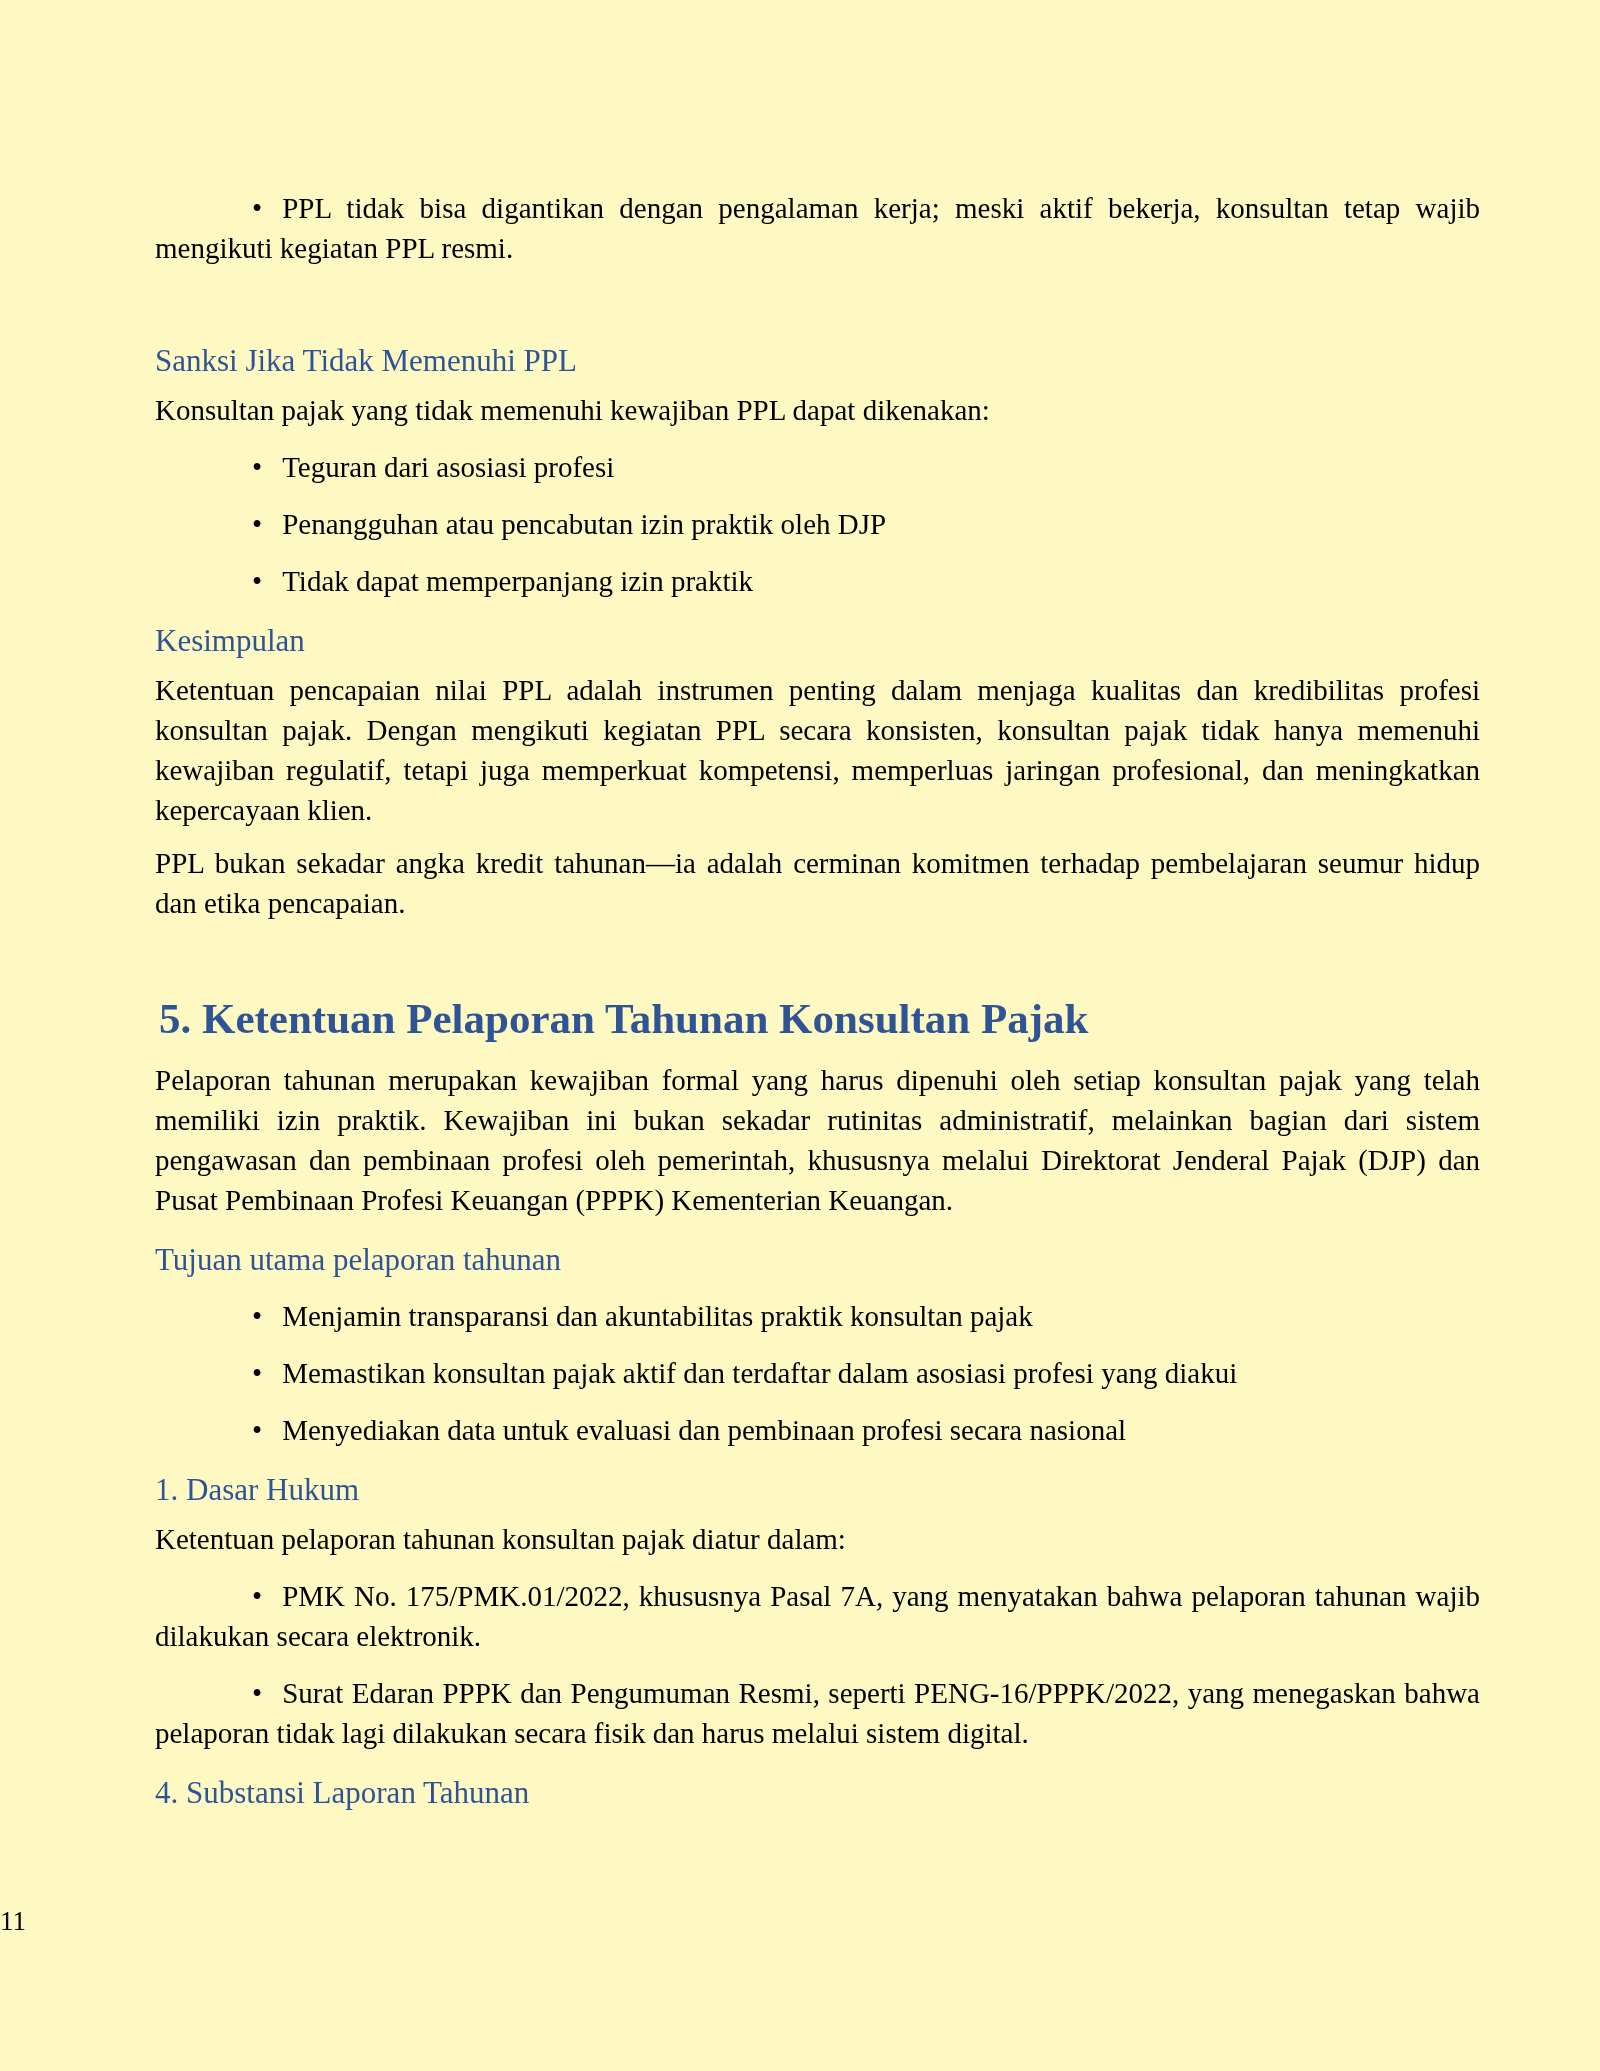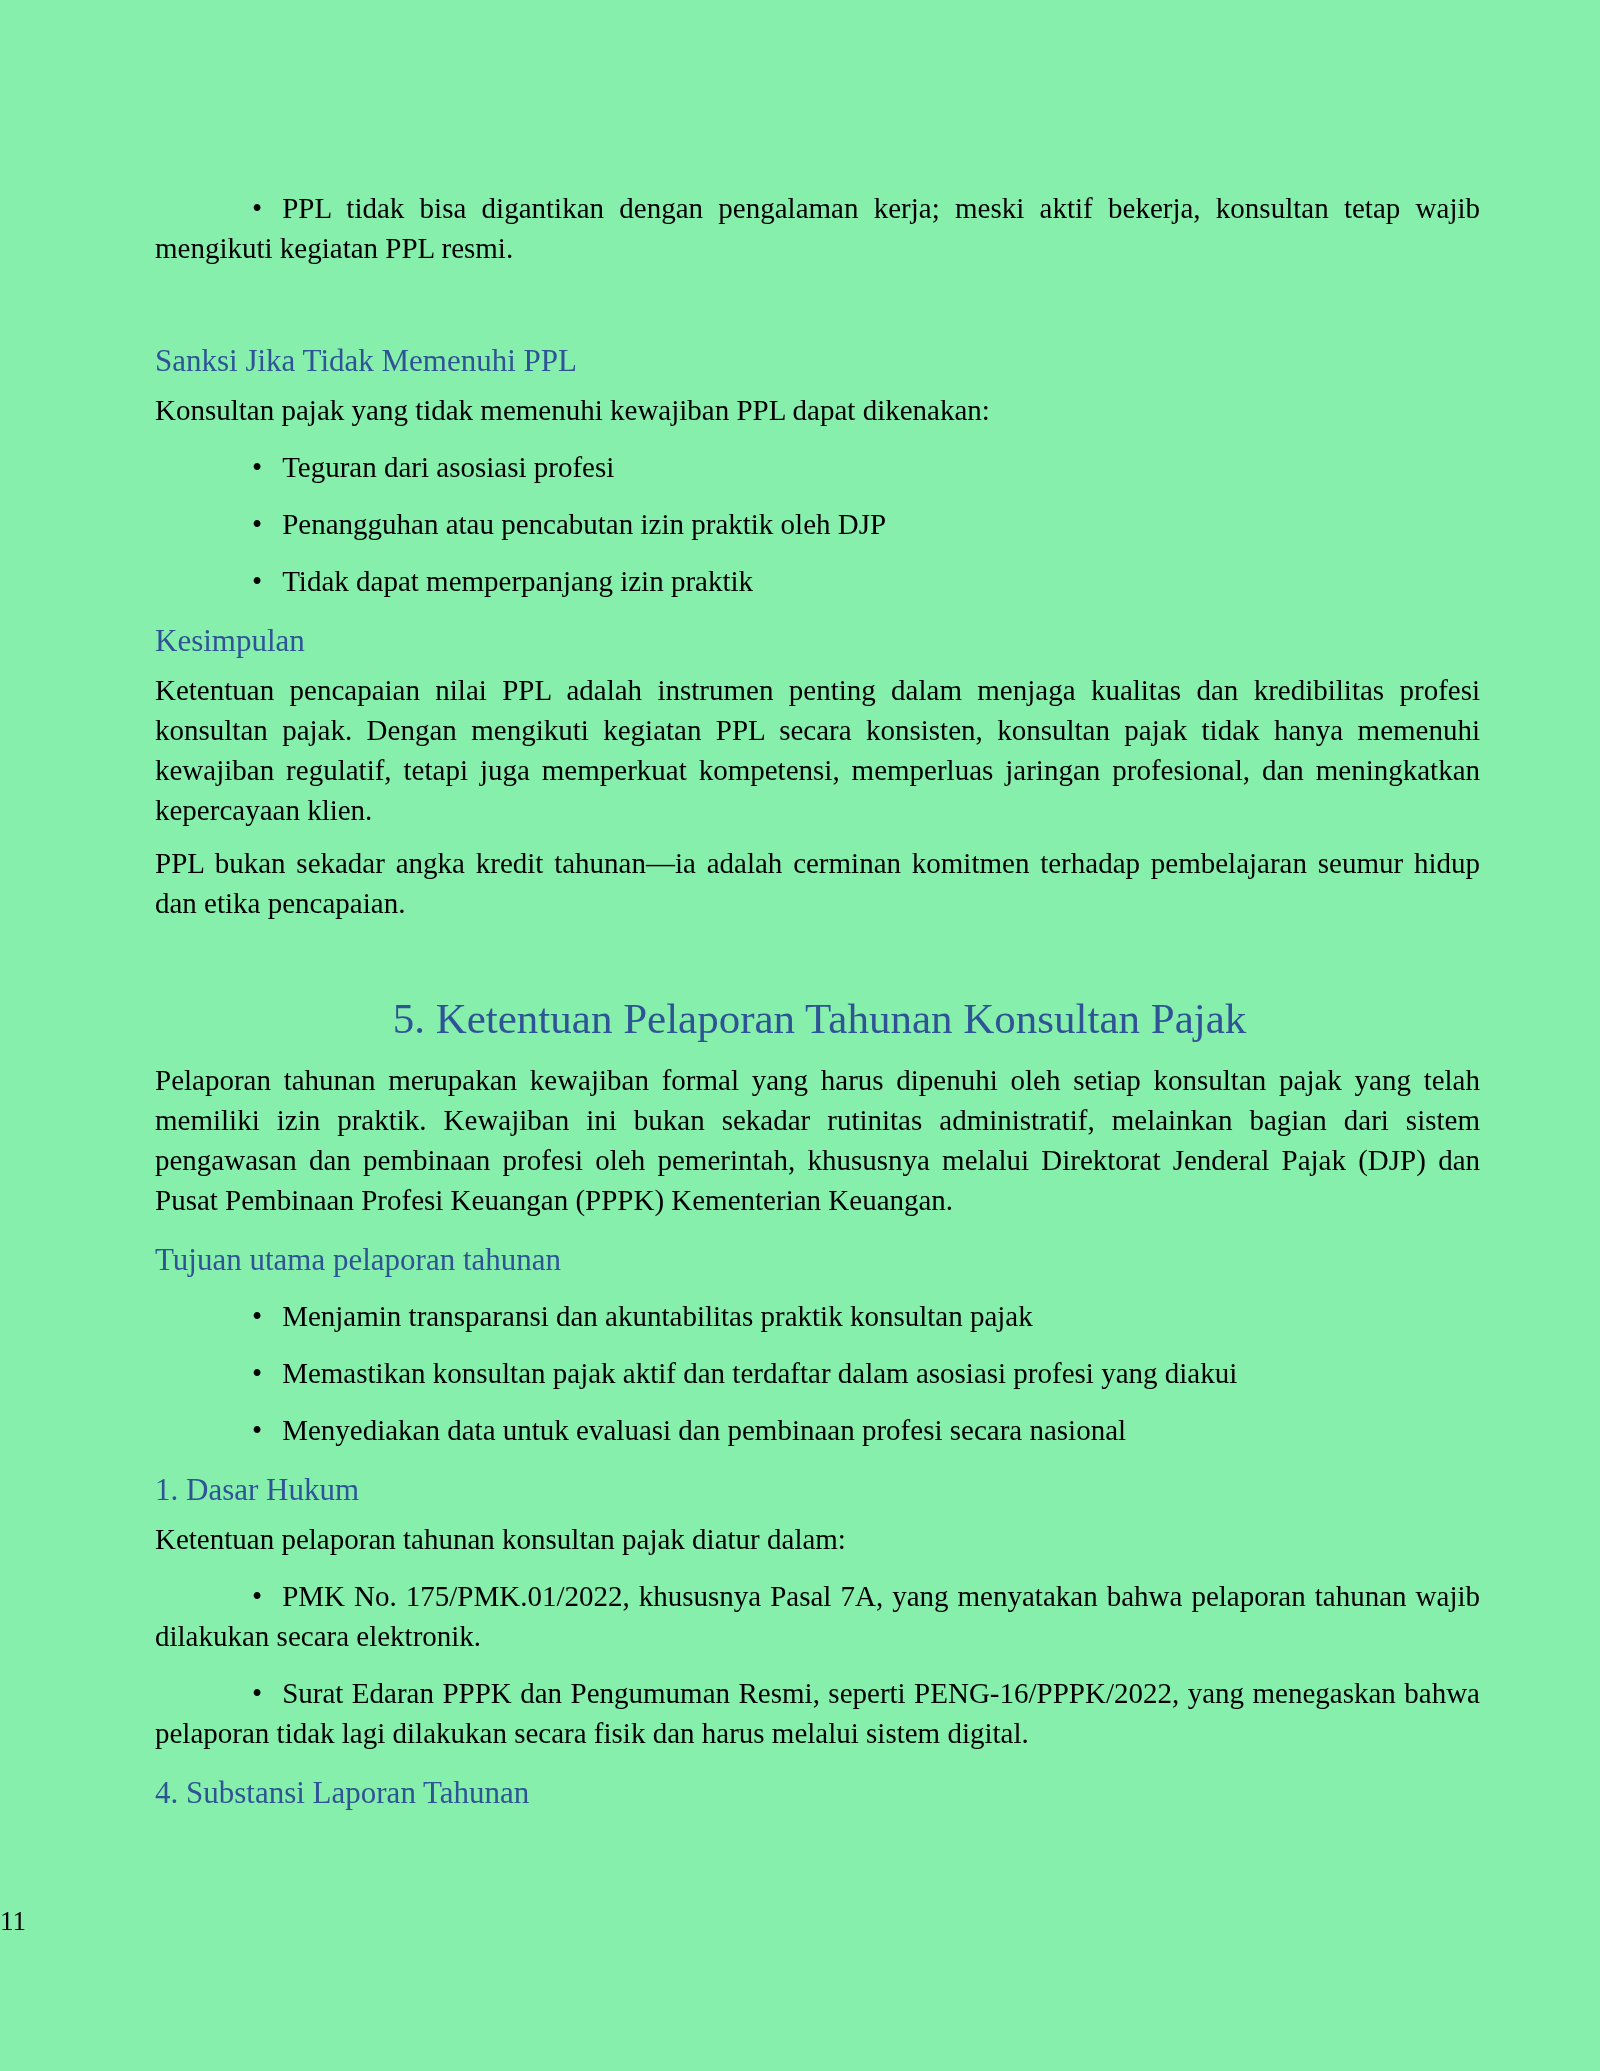--- a/index.html
+++ b/index.html
@@ -5,39 +5,38 @@
   html, body {
     margin: 0;
     padding: 0;
     background: #ffffff;
   }
   .page {
     position: relative;
     width: 1600px;
     height: 2071px;
     box-sizing: border-box;
-    background: #86efac;
+    background: #fef9c3;
     padding: 188px 120px 0 155px;
     font-family: "Liberation Serif", "DejaVu Serif", serif;
     font-size: 29px;
     line-height: 40px;
     color: #000000;
     overflow: hidden;
   }
   p {
     margin: 0 0 13px 0;
     text-align: justify;
   }
   h1 {
     font-size: 43px;
     line-height: 50px;
-    font-weight: normal;
+    font-weight: bold;
     color: #2F5496;
     margin: 71px 0 16px 4px;
-    text-align: center;
   }
   h2 {
     font-size: 31px;
     line-height: 38px;
     font-weight: normal;
     color: #2F5496;
     margin: 21px 0 10px 0;
   }
   h2.sp-before-lg { margin-top: 74px; }
   .li {

